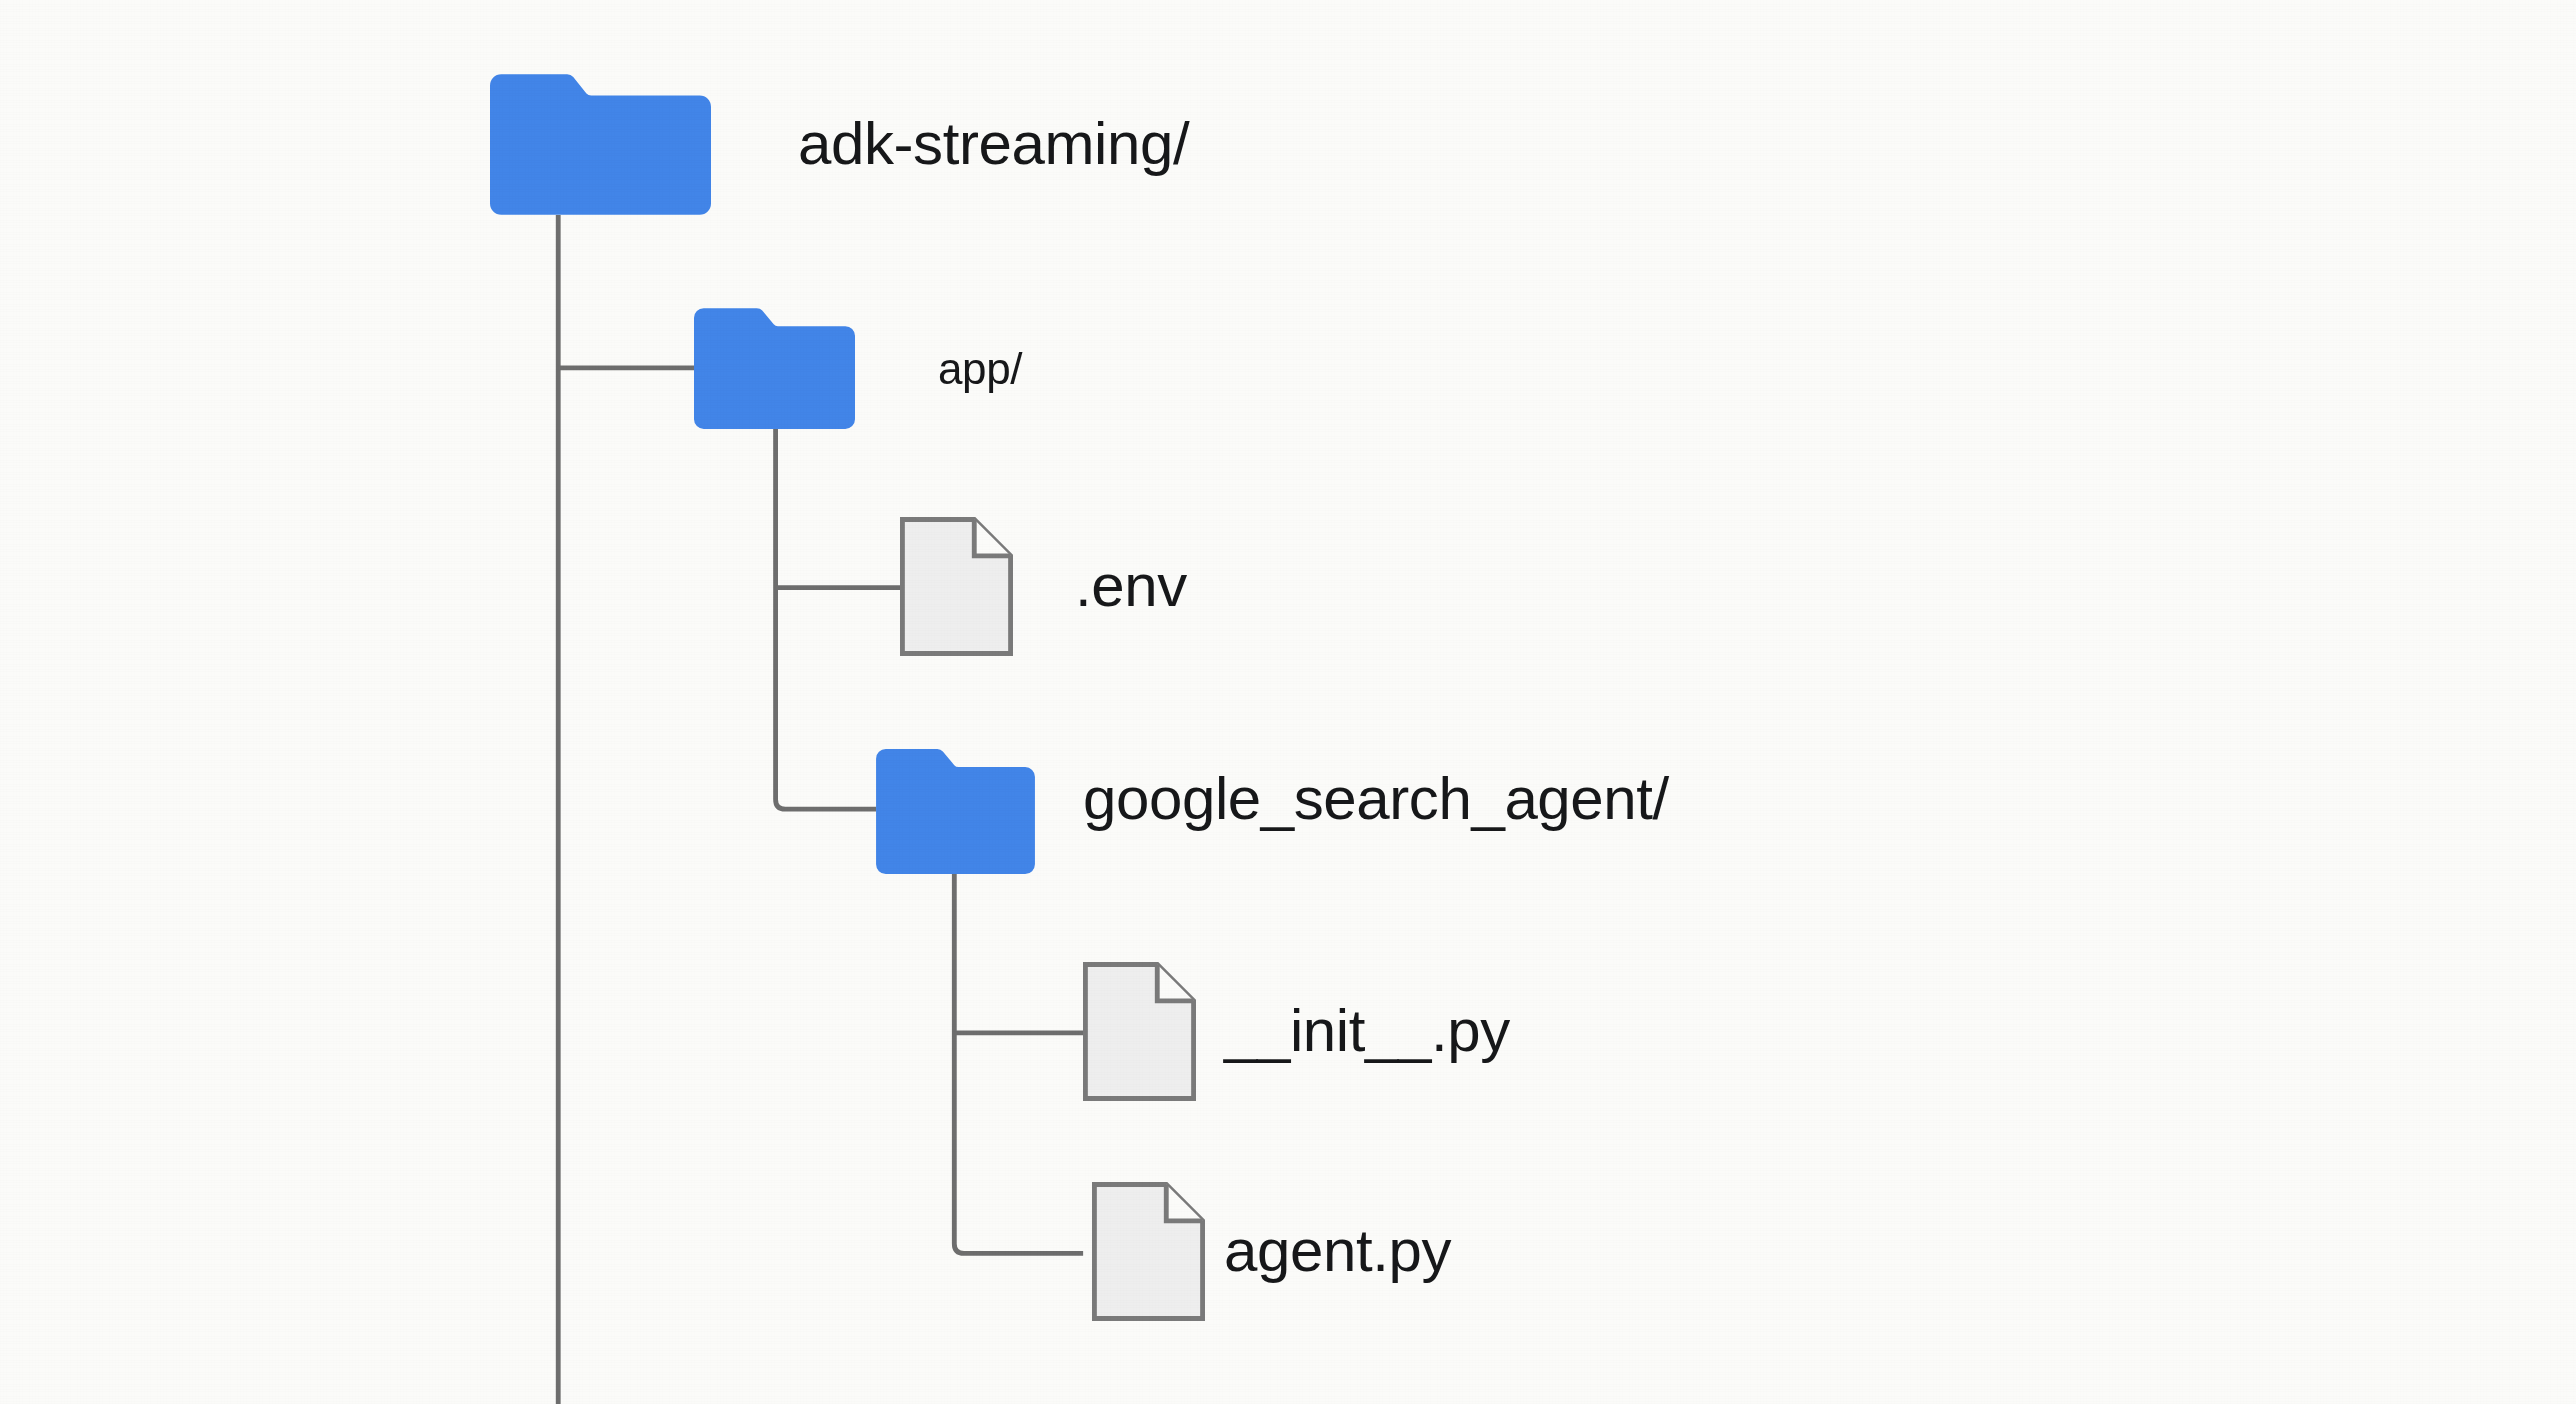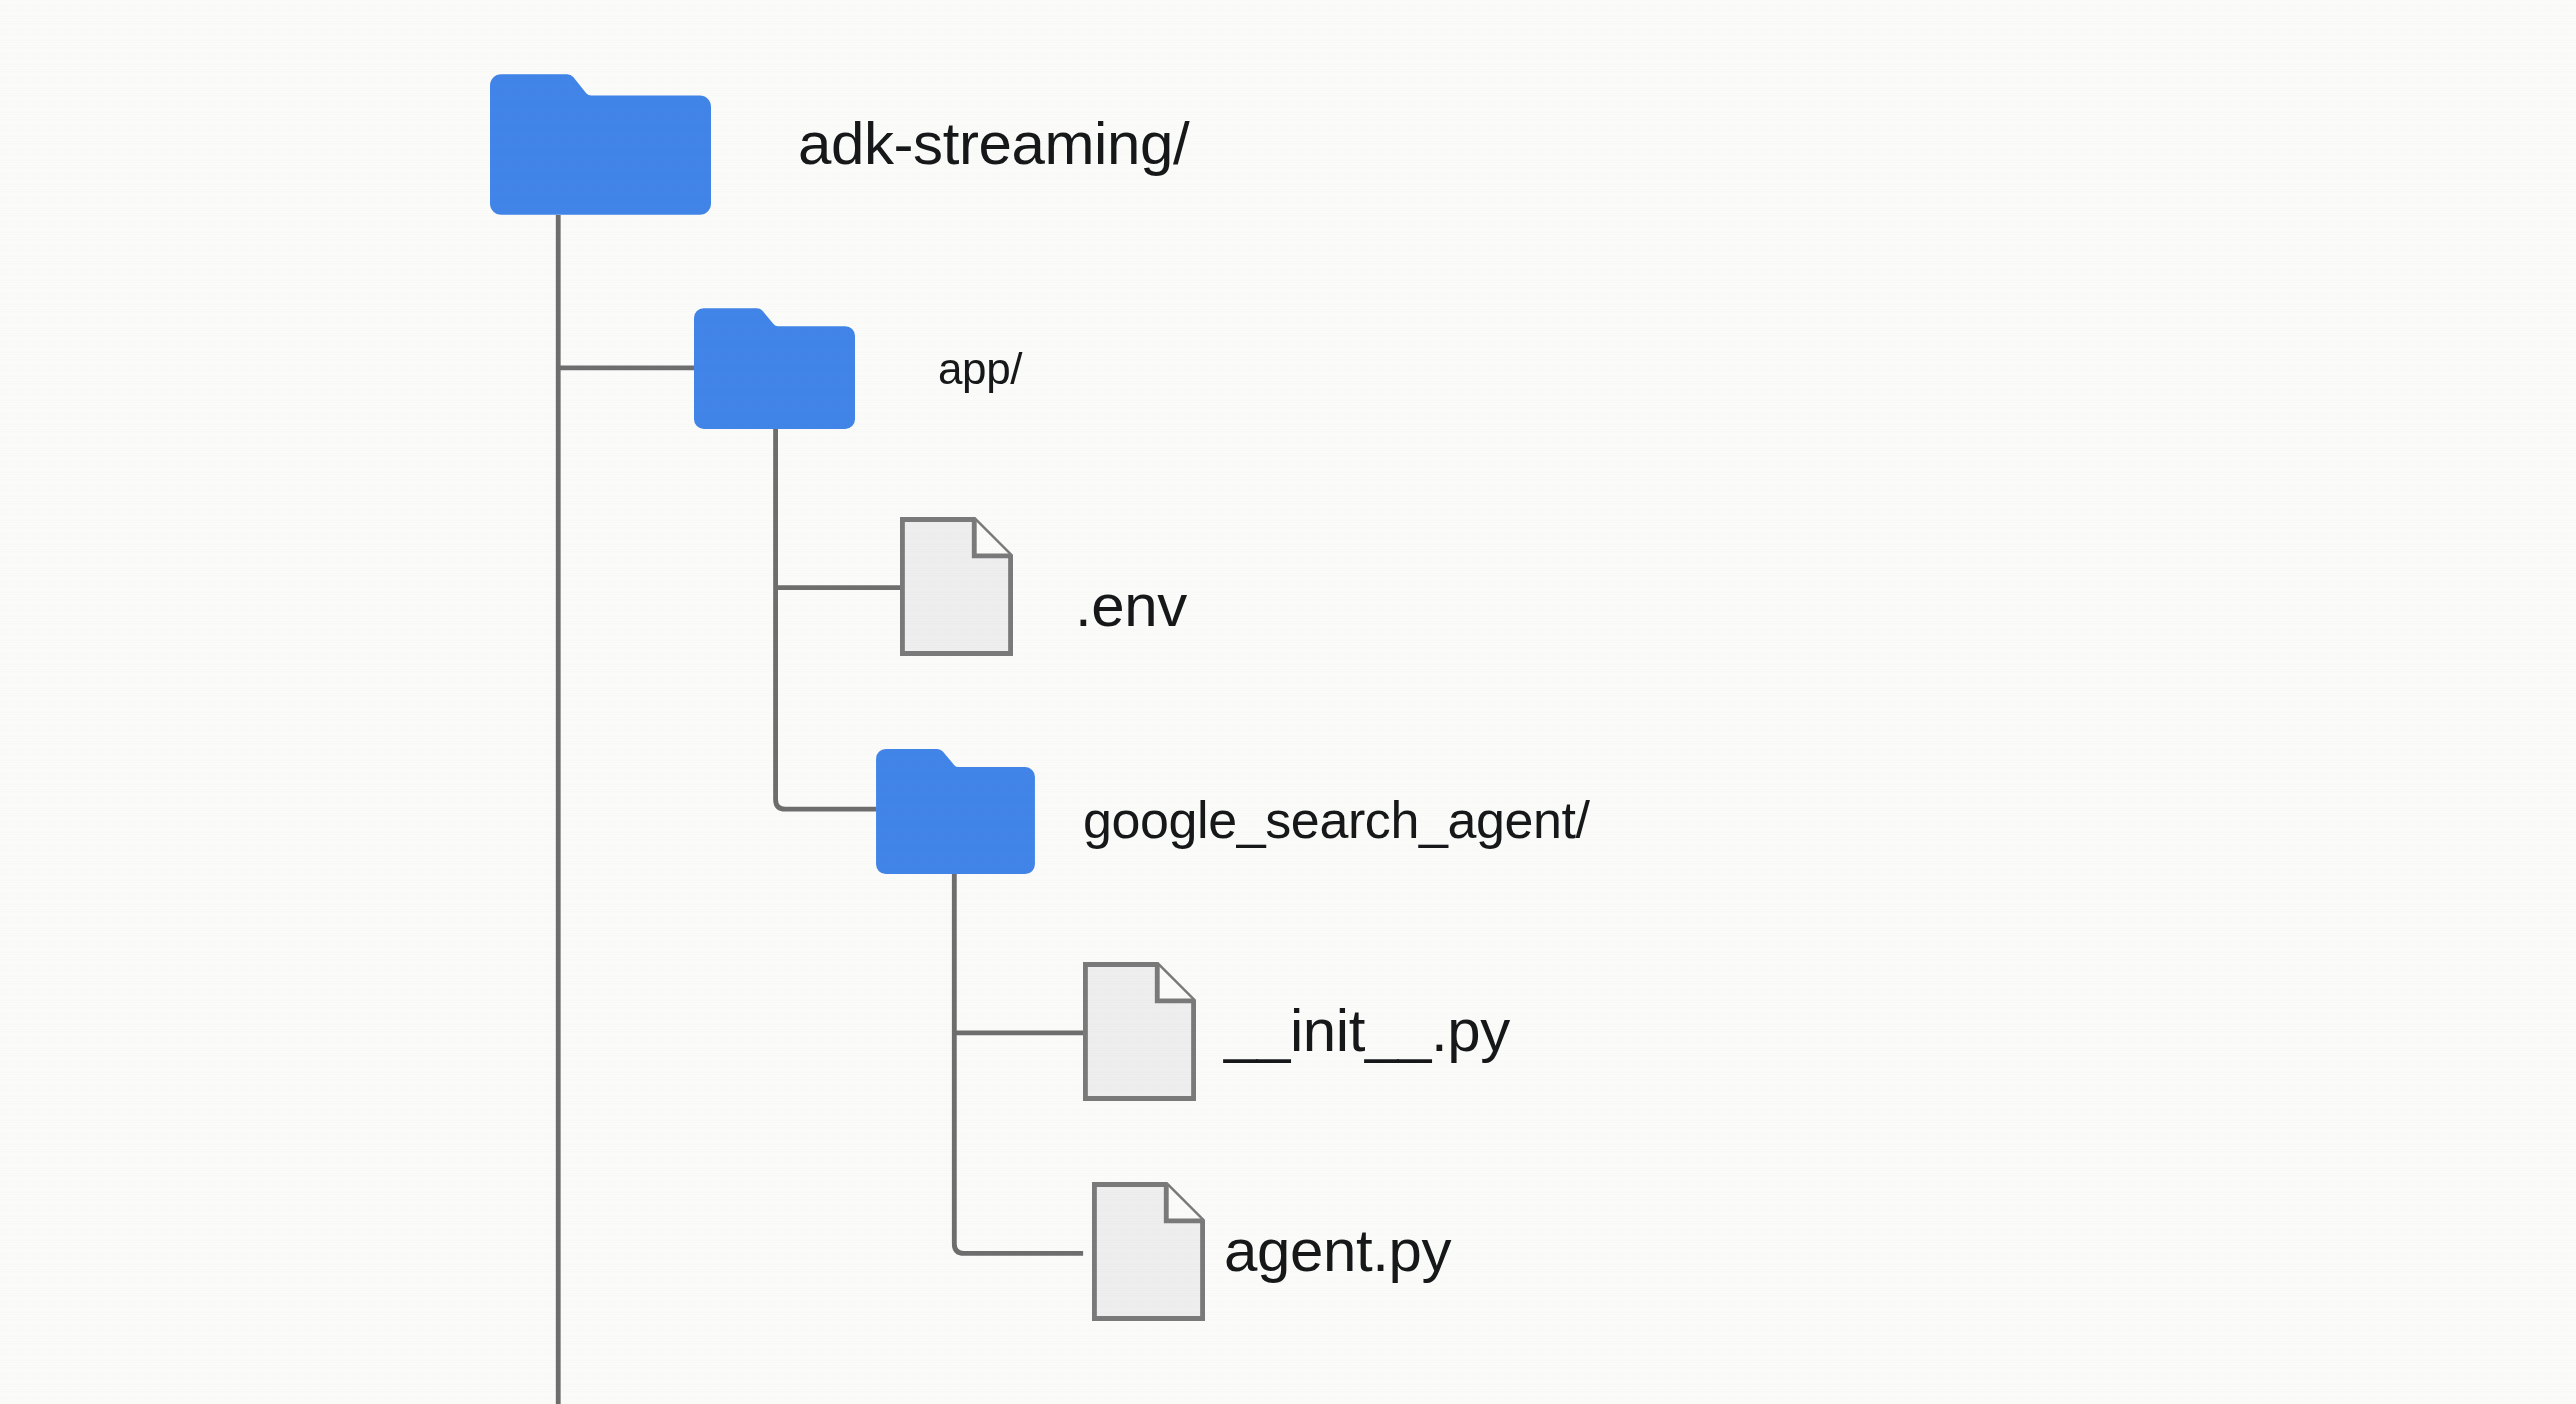--- a/index.html
+++ b/index.html
@@ -94,30 +94,30 @@
     <span class="label" style="position:absolute; left:244px; top:31px; font-size:44px; line-height:60px;">app/</span>
   </div>
 
   <div class="node" style="left:900px; top:517px;">
     <span class="file-icon">
       <svg width="113" height="139" viewBox="0 0 140 172">
         <path d="M3,3 H92 L137,48 V169 H3 Z" fill="#eeeeee" stroke="#7a7a7a" stroke-width="6" stroke-linejoin="miter"></path>
         <path d="M92,3 L92,48 L137,48" fill="#fbfbf9" stroke="#7a7a7a" stroke-width="6" stroke-linejoin="miter"></path>
       </svg>
     </span>
-    <span class="label" style="position:absolute; left:175px; top:39px; font-size:60px; line-height:60px;margin-top:20px;">.env</span>
+    <span class="label" style="position:absolute; left:175px; top:39px; font-size:60px; line-height:60px;">.env</span>
   </div>
 
   <div class="node" style="left:876px; top:749px;">
     <span class="folder-icon">
       <svg width="159" height="125" viewBox="0 0 197 155">
         <path d="M12,0 H76 a9,9 0 0 1 6.8,3.1 L97,20 a7,7 0 0 0 5.3,2.4 H185 a12,12 0 0 1 12,12 V143 a12,12 0 0 1 -12,12 H12 a12,12 0 0 1 -12,-12 V12 a12,12 0 0 1 12,-12 Z" fill="#4285e8"></path>
       </svg>
     </span>
-    <span class="label" style="position:absolute; left:207px; top:41px; font-size:52px; line-height:60px;">google_search_agent/</span>
+    <span class="label" style="position:absolute; left:207px; top:20px; font-size:60px; line-height:60px;">google_search_agent/</span>
   </div>
 
   <div class="node" style="left:1083px; top:962px;">
     <span class="file-icon">
       <svg width="113" height="139" viewBox="0 0 140 172">
         <path d="M3,3 H92 L137,48 V169 H3 Z" fill="#eeeeee" stroke="#7a7a7a" stroke-width="6" stroke-linejoin="miter"></path>
         <path d="M92,3 L92,48 L137,48" fill="#fbfbf9" stroke="#7a7a7a" stroke-width="6" stroke-linejoin="miter"></path>
       </svg>
     </span>
     <span class="label" style="position:absolute; left:141px; top:39px; font-size:60px; line-height:60px;">__init__.py</span>

